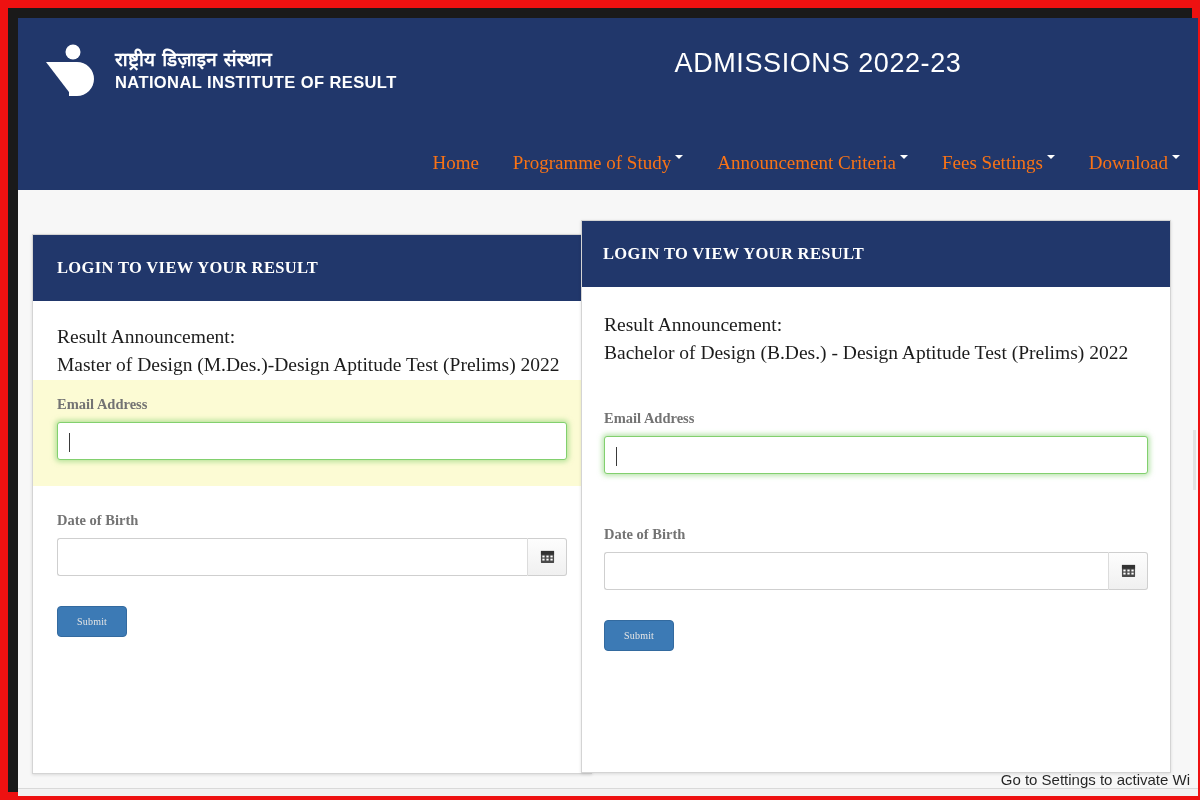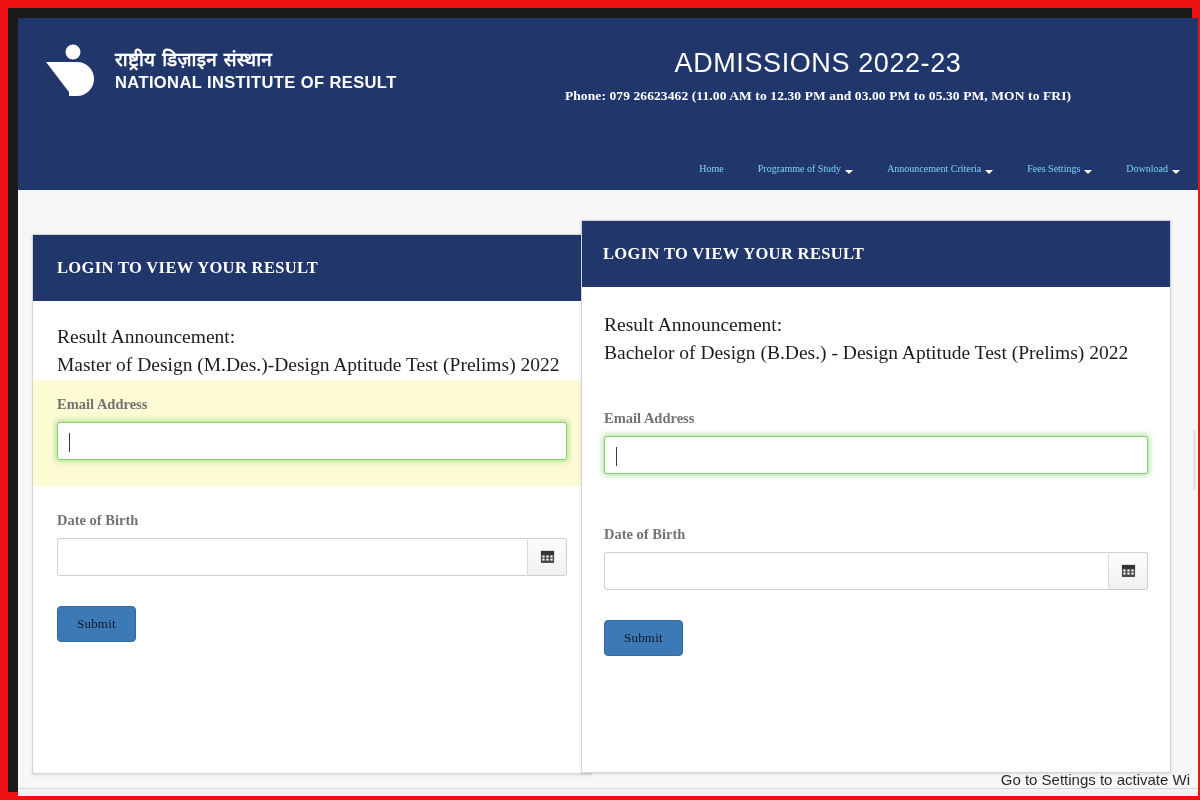--- a/index.html
+++ b/index.html
@@ -92,26 +92,26 @@
 
   .main-nav {
     position: absolute;
     right: 18px; bottom: 16px;
     display: flex;
     align-items: center;
     gap: 34px;
   }
   .nav-item {
     font-family: "Liberation Serif", serif;
-    font-size: 10px;
-    color: #7dd3fc;
+    font-size: 19px;
+    color: #f97316;
     text-decoration: none;
     white-space: nowrap;
     display: inline-flex;
-    align-items: flex-end;
+    align-items: flex-start;
     gap: 4px;
     cursor: pointer;
   }
   .caret {
     display: inline-block;
     width: 0; height: 0;
     border-left: 4px solid transparent;
     border-right: 4px solid transparent;
     border-top: 4px solid #ffffff;
     margin-top: 3px;
@@ -224,24 +224,24 @@
     display: flex; align-items: center; justify-content: center;
     cursor: pointer;
   }
 
   .btn-submit {
     margin-top: 30px;
     display: inline-block;
     background: #3c7ab5;
     border: 1px solid #336a9f;
     border-radius: 4px;
-    color: #0f172a;
+    color: #e5e5e5;
     font-family: "Liberation Serif", serif;
     font-weight: 400;
-    font-size: 13px;
+    font-size: 10px;
     padding: 9px 19px;
     cursor: pointer;
     letter-spacing: .2px;
   }
 
   
   .watermark {
     position: absolute;
     right: 8px; bottom: 8px;
     z-index: 20;
@@ -287,21 +287,20 @@
             <path d="M33 20 A17 17 0 0 1 33 54 Z" fill="#ffffff"></path>
           </svg>
           <span class="brand-text">
             <span class="brand-hindi">राष्ट्रीय डिज़ाइन संस्थान</span>
             <span class="brand-en">NATIONAL INSTITUTE OF RESULT</span>
           </span>
         </div>
 
         <div class="header-center">
           <h1 class="admissions-title">ADMISSIONS 2022-23</h1>
-          <p class="header-phone">Phone: 079 26623462 (11.00 AM to 12.30 PM and 03.00 PM to 05.30 PM, MON to FRI)</p>
         </div>
 
         <nav class="main-nav">
           <a class="nav-item">
             <span>Home</span>
           </a>
           <a class="nav-item">
             <span>Programme of Study</span>
             <span class="caret"></span>
           </a>

